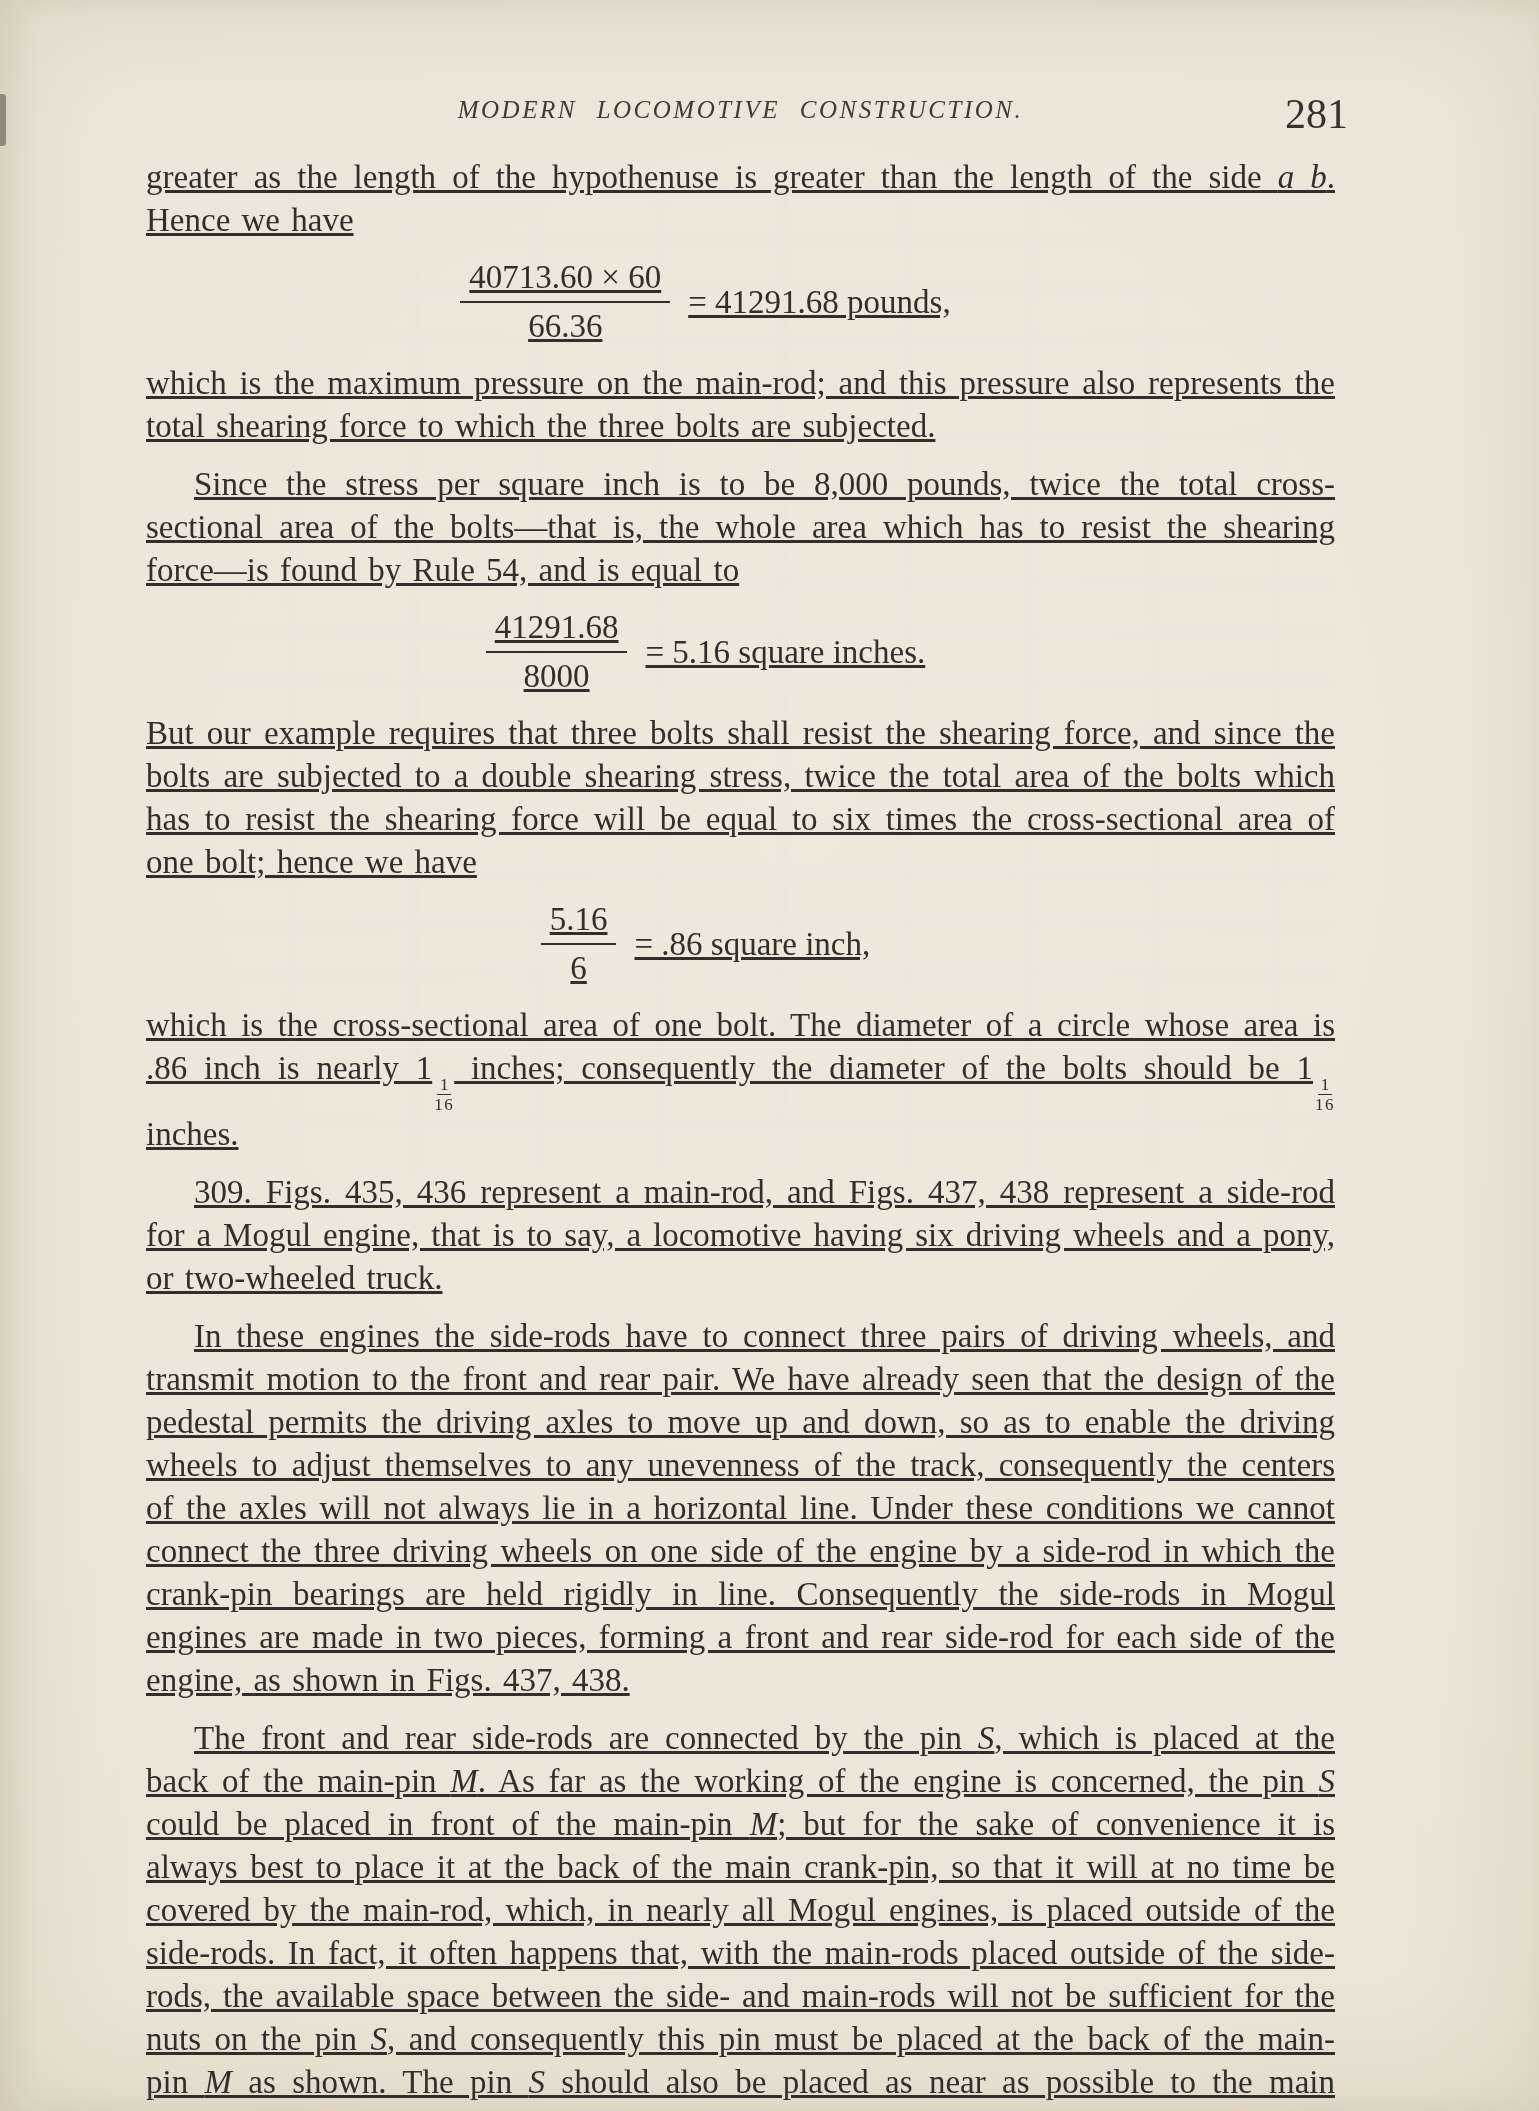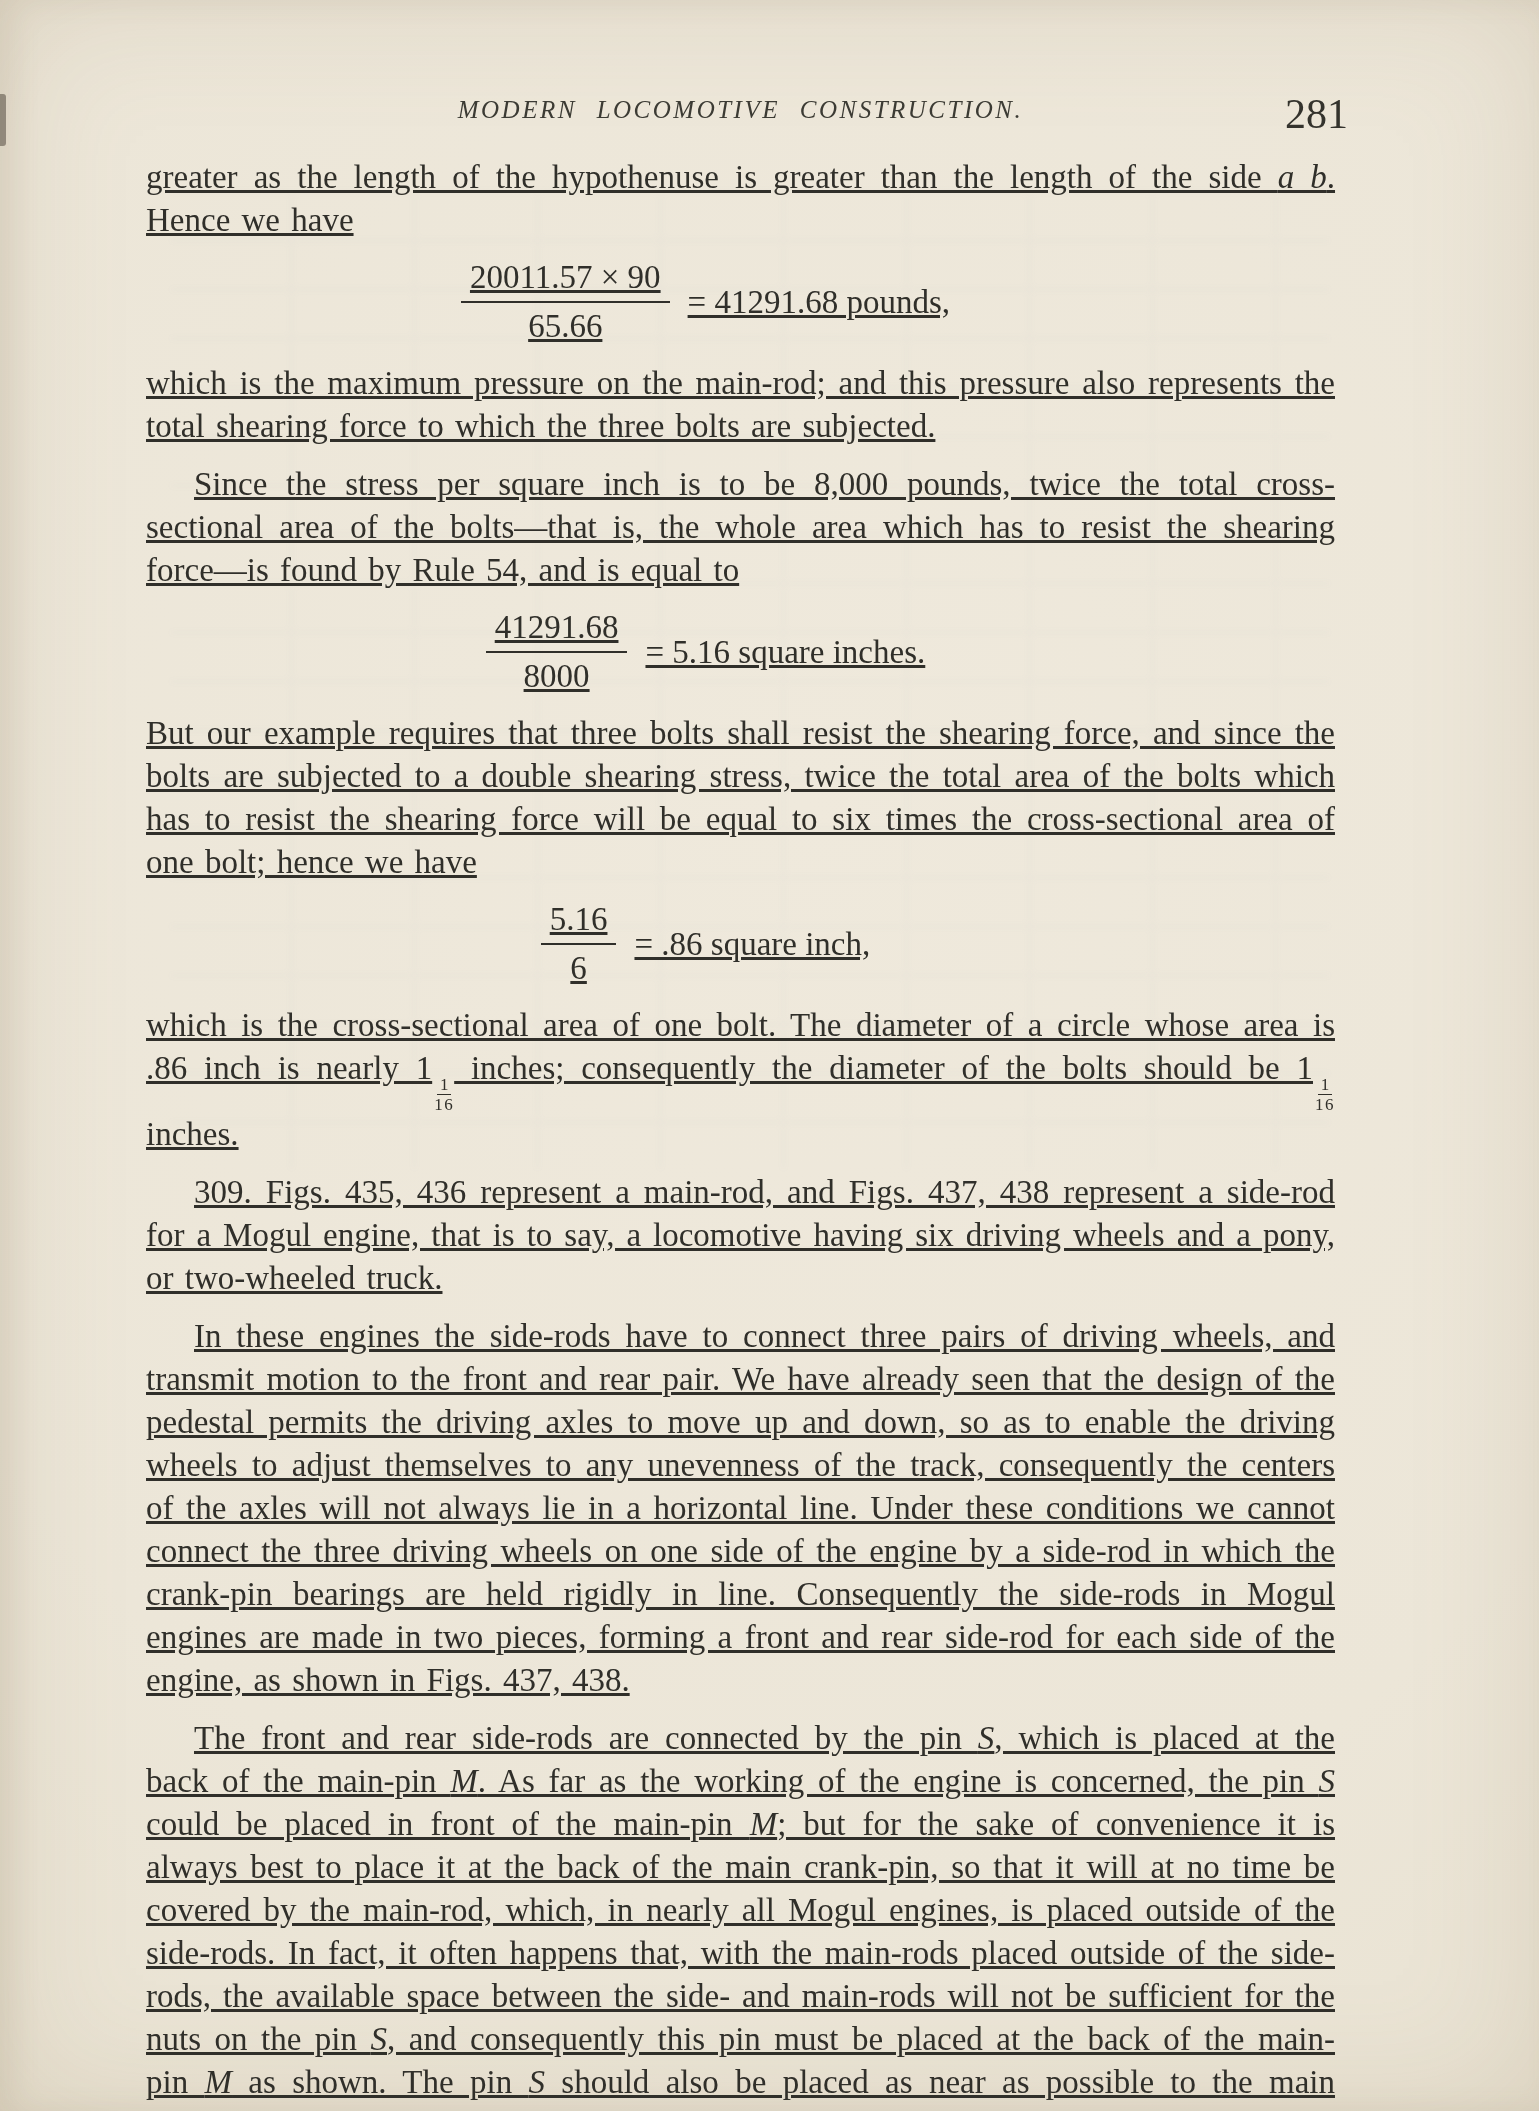--- a/index.html
+++ b/index.html
@@ -70,22 +70,22 @@
       <div class="running-title">MODERN LOCOMOTIVE CONSTRUCTION.</div>
       <div class="page-number">281</div>
     </header>
 
     <main class="body">
 
       <p class="para"><span>greater as the length of the hypothenuse is greater than the length of the side </span><span class="italic">a b</span><span>. Hence we have</span></p>
 
       <div class="formula">
         <span class="frac">
-            <span class="num">20011.57 × 90</span>
-            <span class="den">65.66</span>
+            <span class="num">40713.60 × 60</span>
+            <span class="den">66.36</span>
           </span>
         <span class="rhs">= 41291.68 pounds,</span>
       </div>
 
       <p class="para"><span>which is the maximum pressure on the main-rod; and this pressure also represents the total shearing force to which the three bolts are subjected.</span></p>
 
       <p class="para indent"><span>Since the stress per square inch is to be 8,000 pounds, twice the total cross-sectional area of the bolts—that is, the whole area which has to resist the shearing force—is found by Rule 54, and is equal to</span></p>
 
       <div class="formula">
         <span class="frac">

